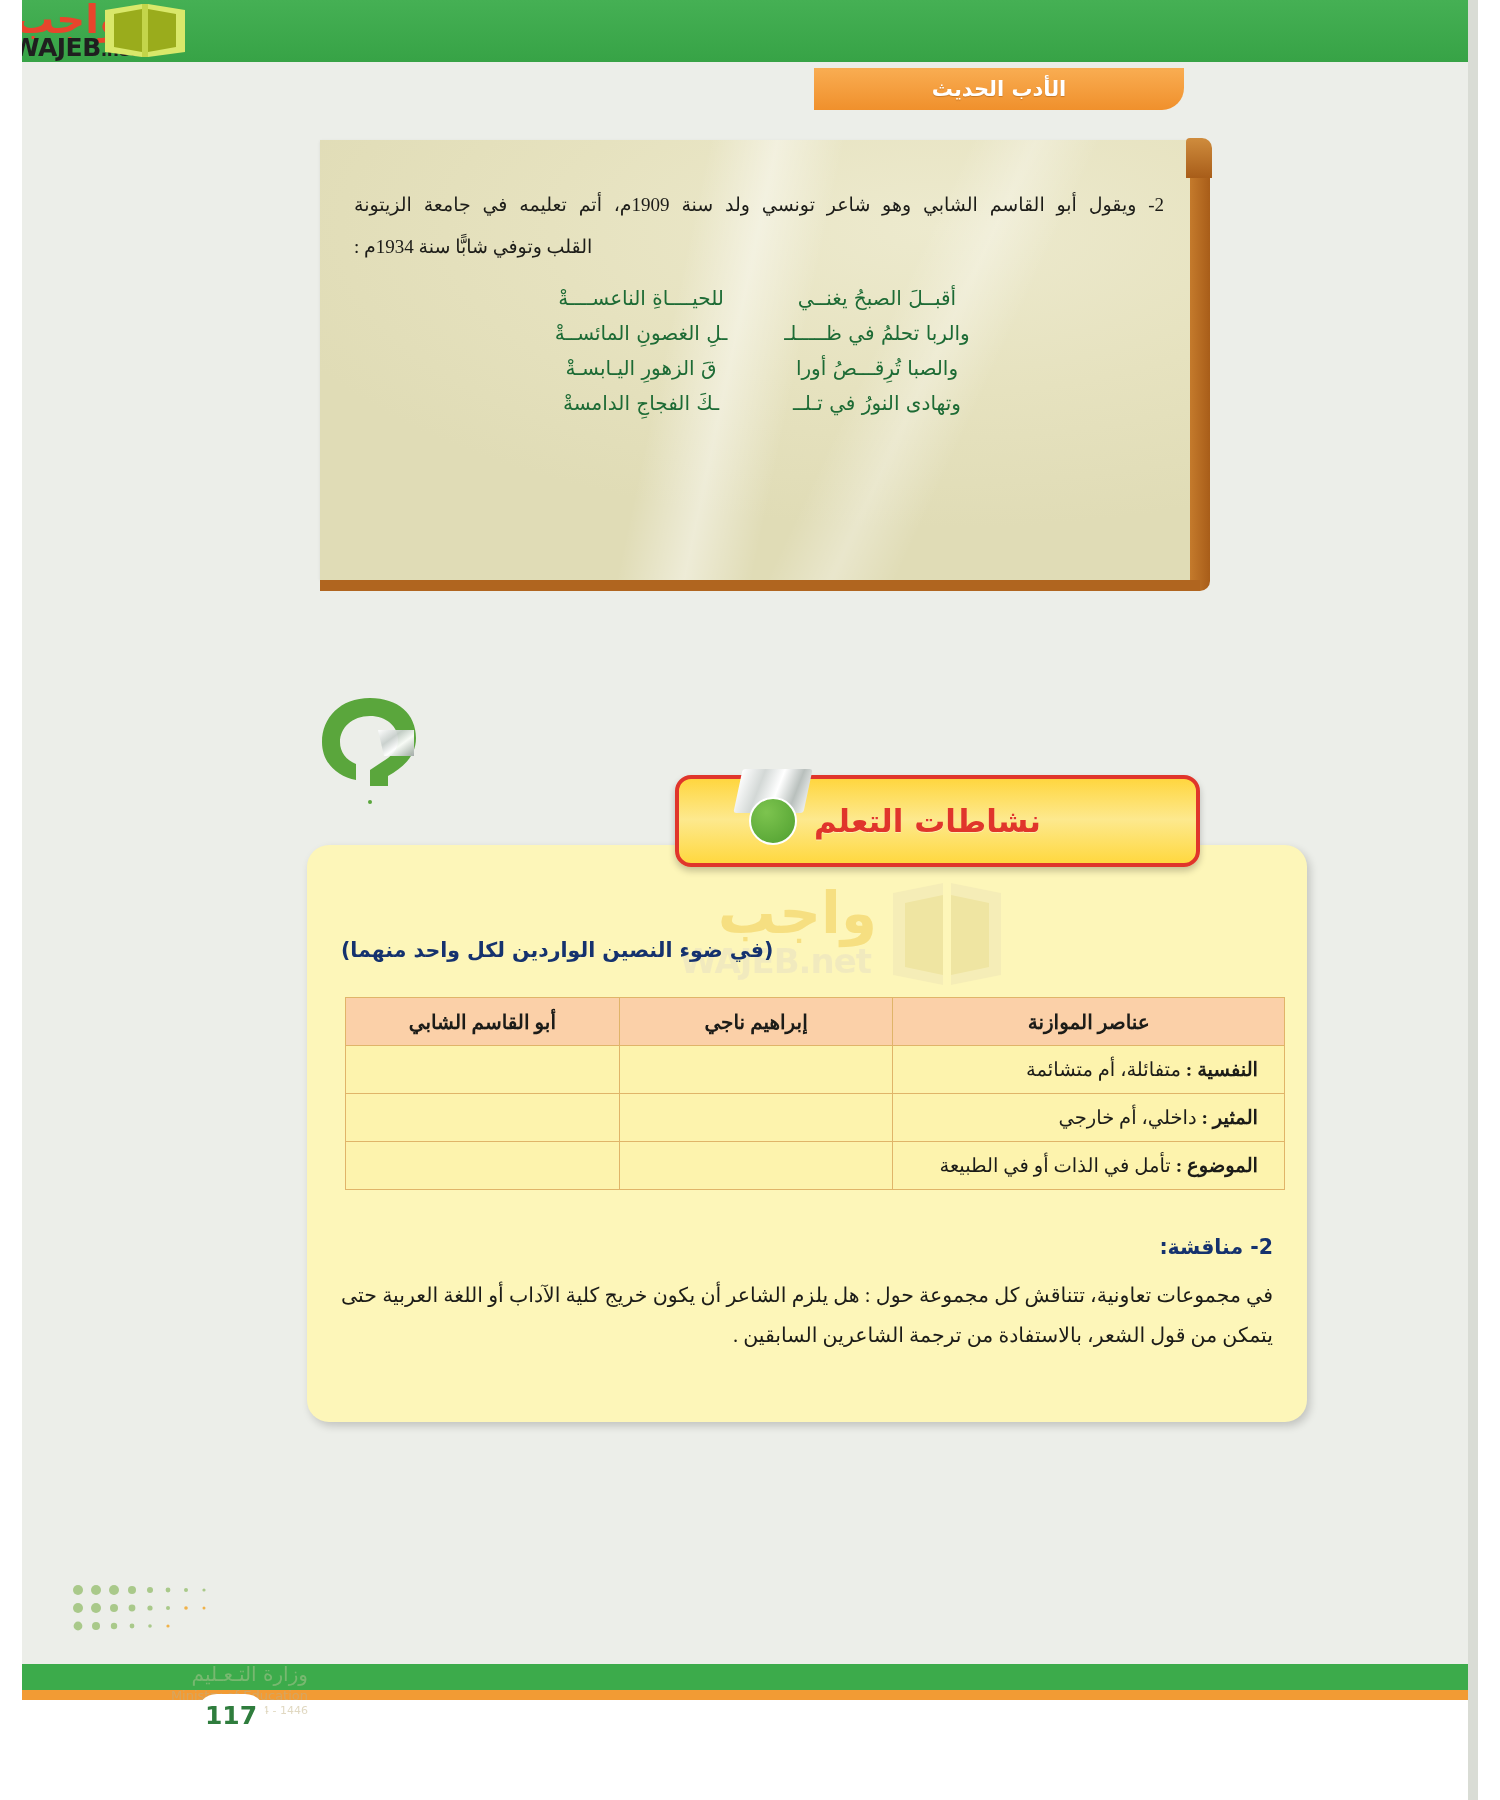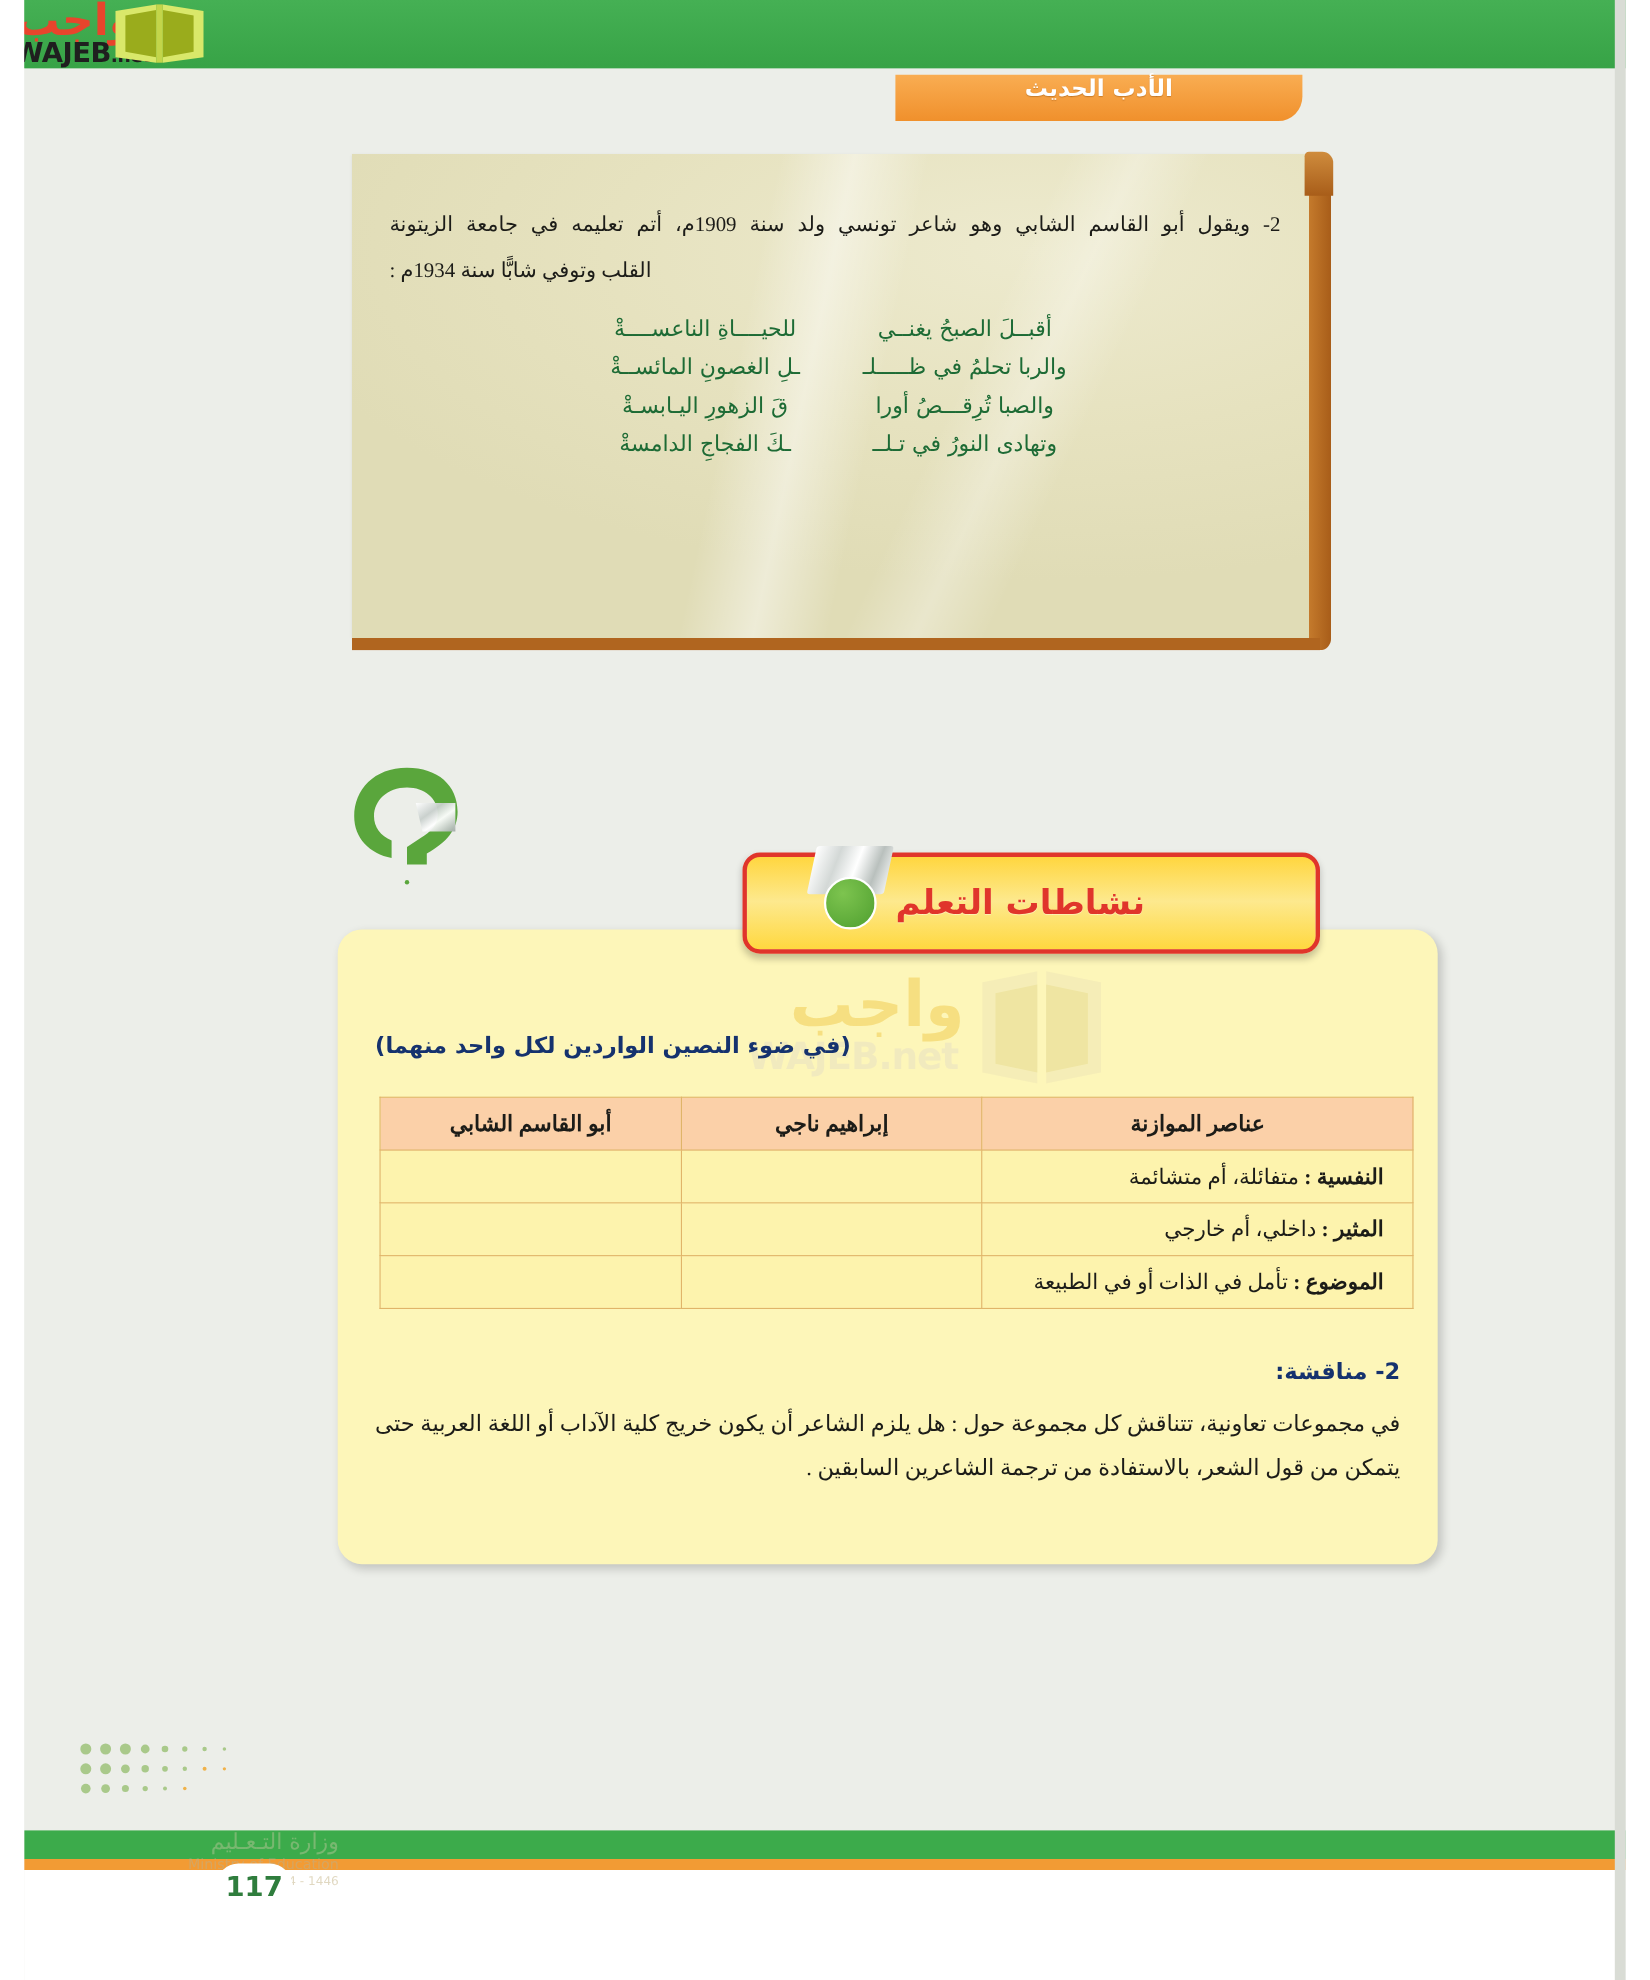--- a/index.html
+++ b/index.html
@@ -62,21 +62,21 @@
   }
 
   
   .title-tab {
     position: absolute; right: 316px; top: 68px;
     width: 370px; height: 42px;
     background: linear-gradient(180deg,#f7a martes 0%,#f1932f 100%);
     background: linear-gradient(180deg,#f9ad52 0%,#f0902c 100%);
     border-radius: 0 0 22px 0;
     z-index: 22;
-    display: flex; justify-content: center;
+    display: flex; align-items: center; justify-content: center;
   }
   .title-tab span {
     color: #ffffff; font-size: 21px; font-weight: 700;
     font-family: "DejaVu Sans", sans-serif;
     letter-spacing: 0.5px;
     text-shadow: 0 1px 1px rgba(120,60,0,0.35);
   }
 
   
   .reading-box {

